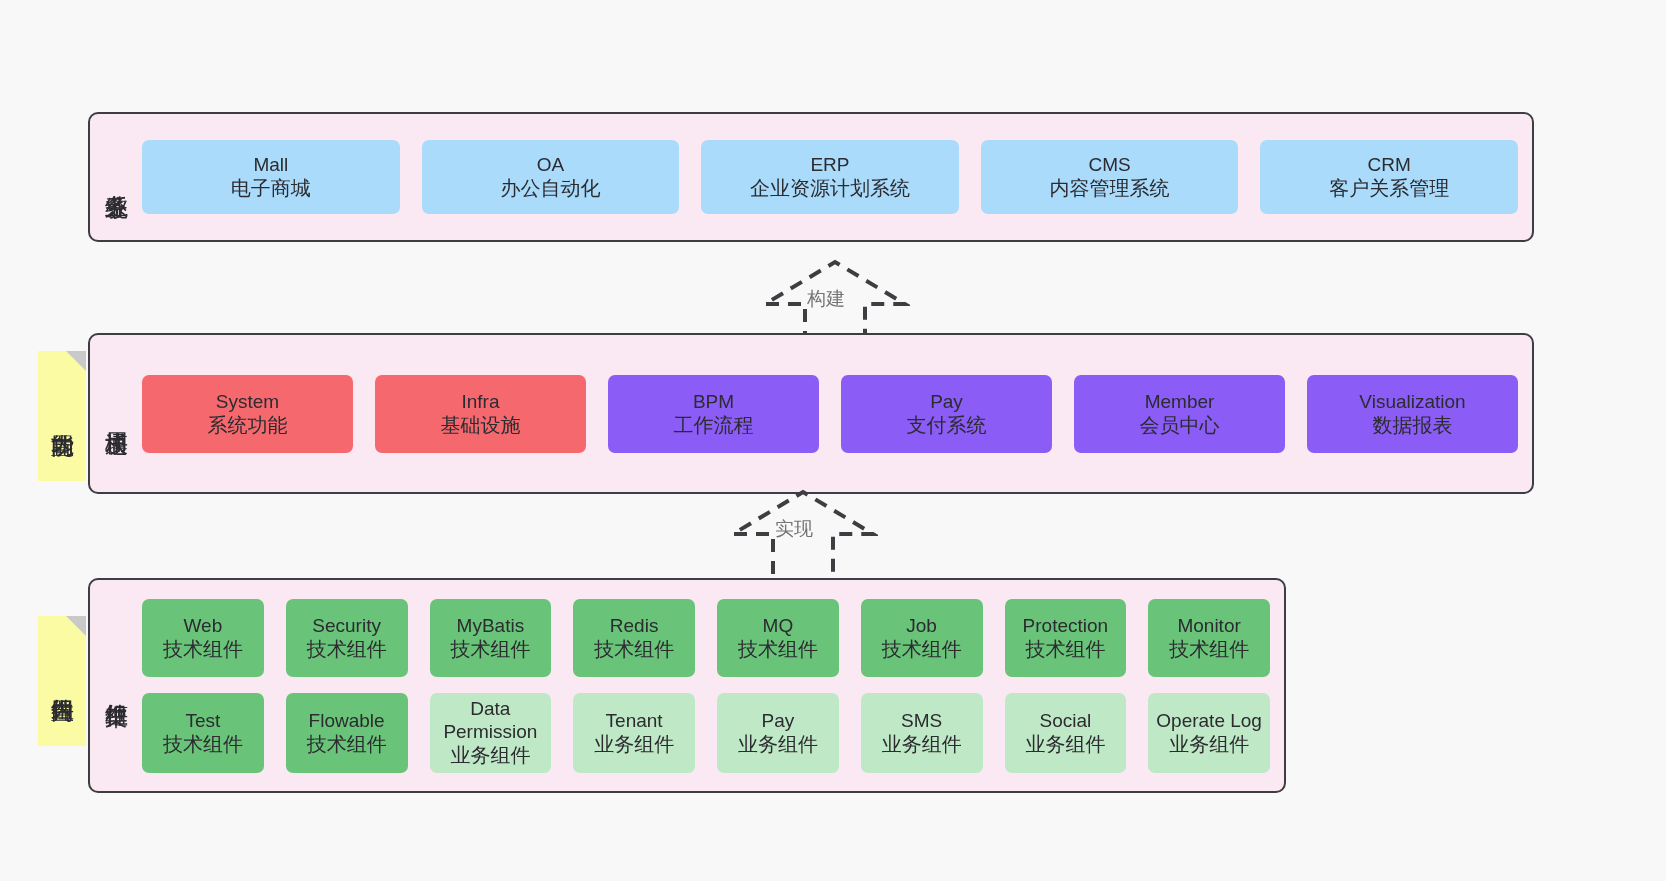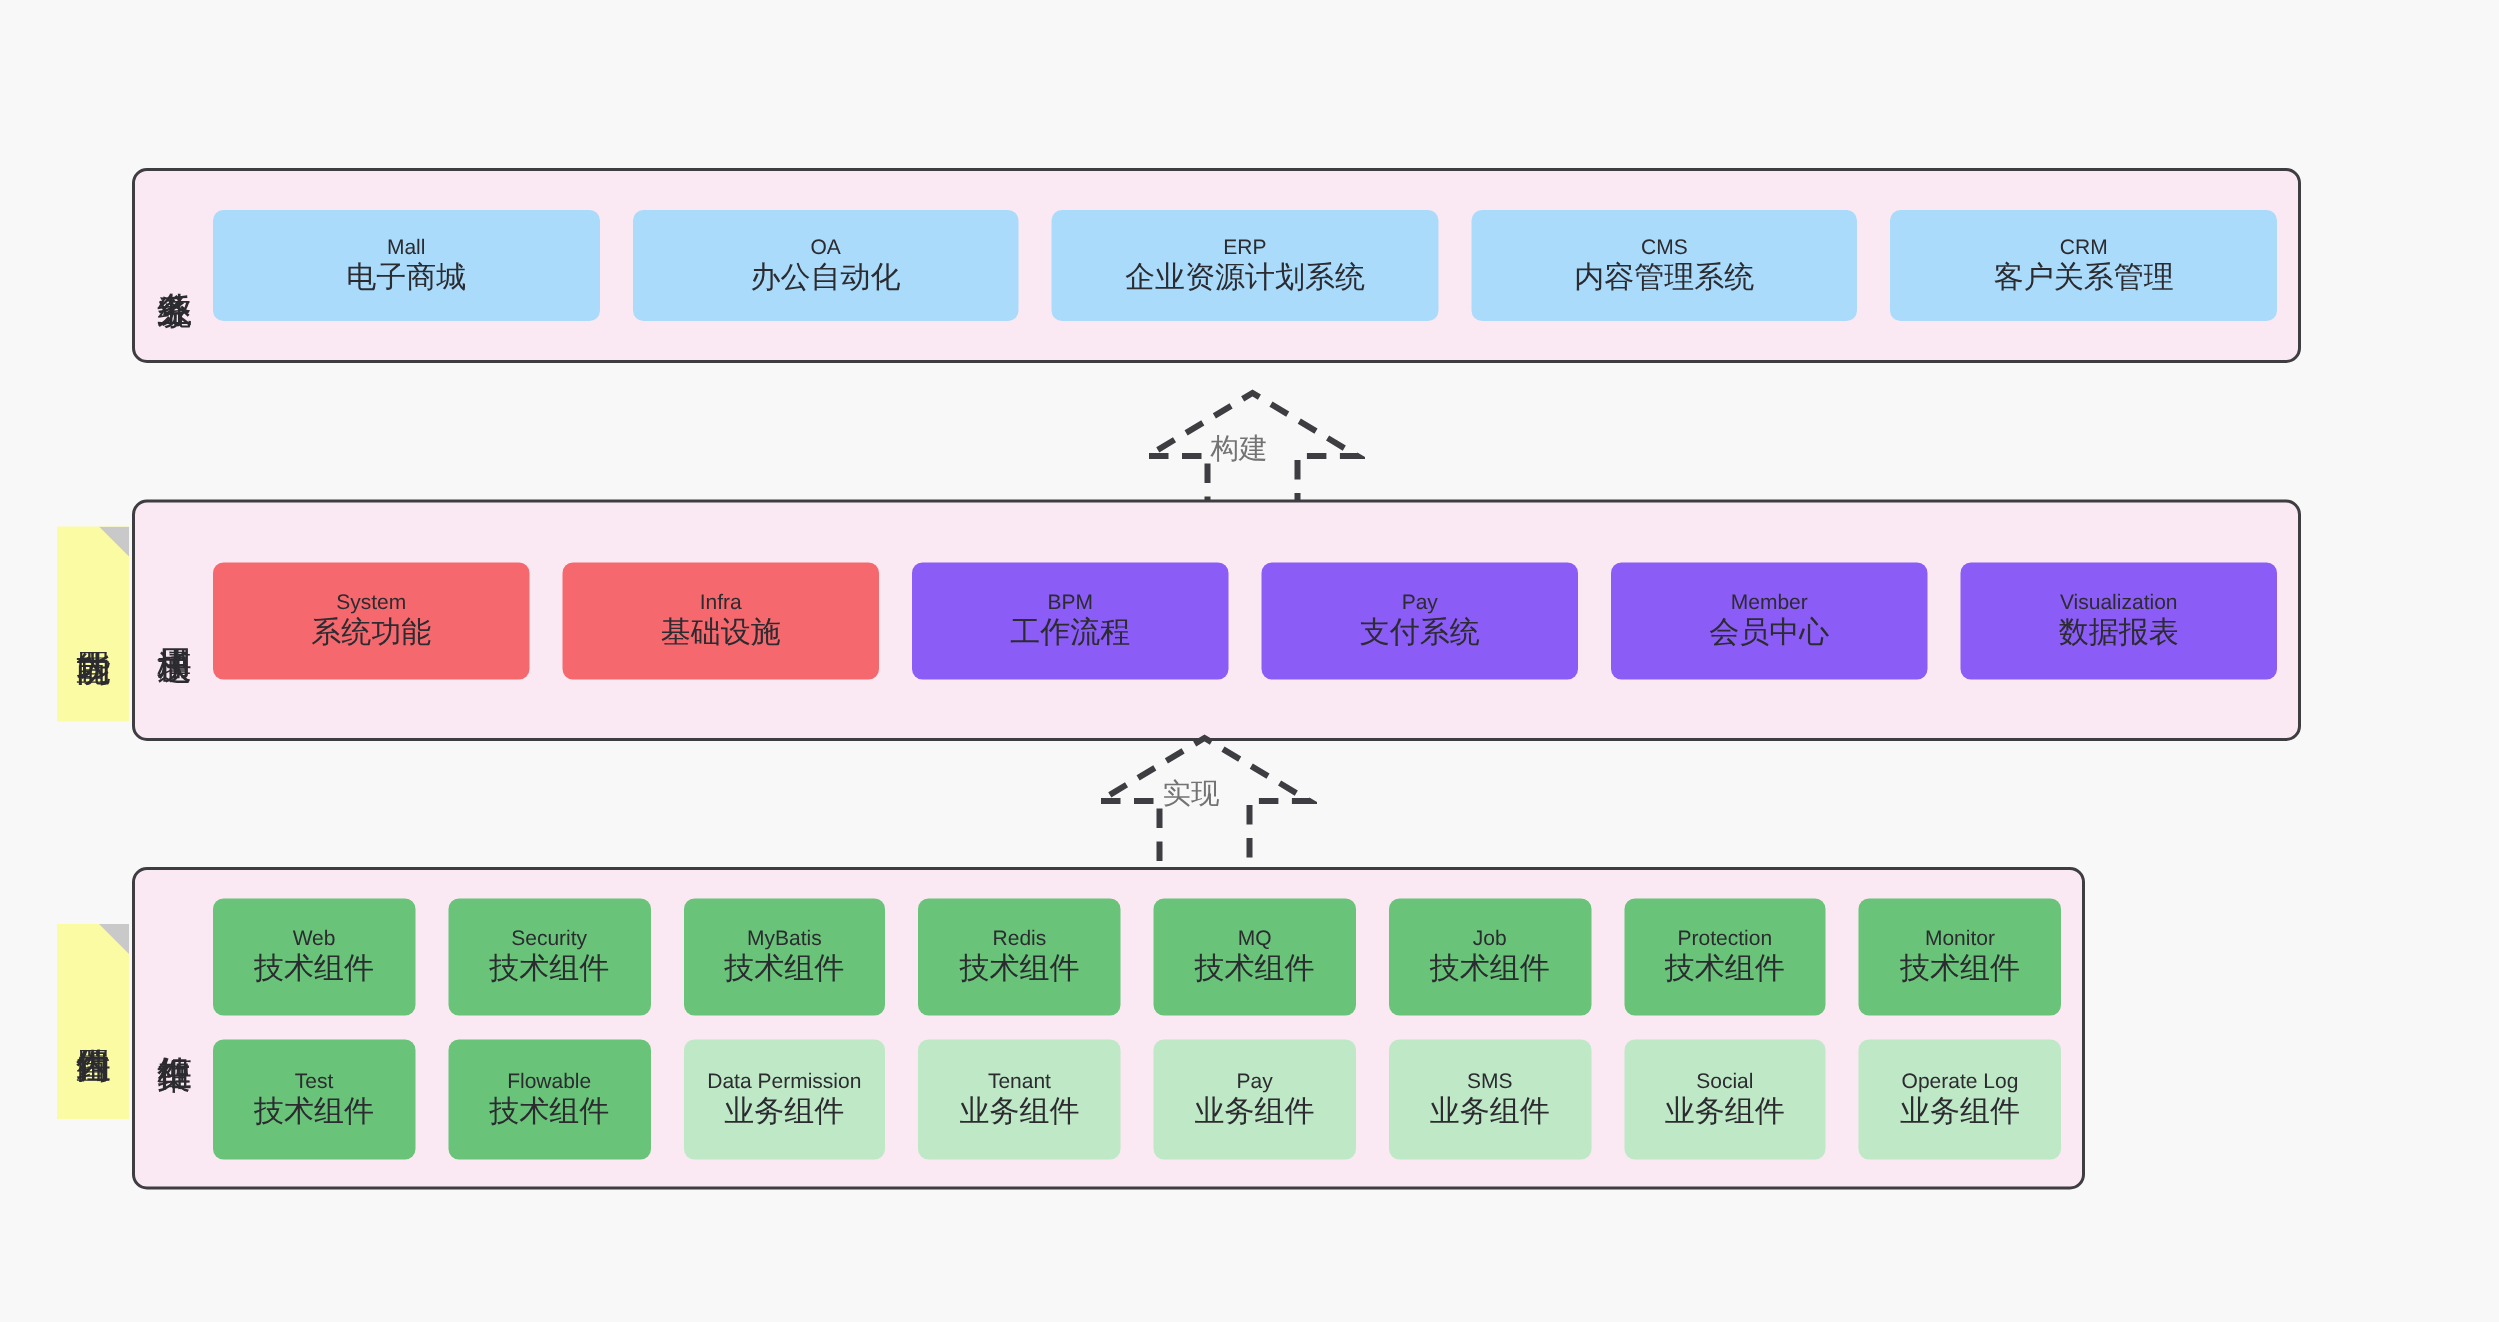--- a/index.html
+++ b/index.html
@@ -60,21 +60,21 @@
     display: flex;
     flex-direction: column;
     align-items: center;
     justify-content: center;
     text-align: center;
     color: #2b2b30;
     line-height: 1.22;
     padding: 6px 4px;
   }
   .cell .t-en {
-    font-size: 14px;
+    font-size: 19px;
     white-space: nowrap;
   }
   .cell .t-cn {
     font-size: 20px;
     white-space: nowrap;
   }
   .cell.wrap .t-en { white-space: normal; }
 
   
   .c-blue       { background: #aadbfb; }
@@ -198,21 +198,21 @@
     <svg width="150" height="88" viewBox="0 0 150 88">
       <path d="M 45 86 L 45 46 L 5 46 L 75 4 L 145 46 L 105 46 L 105 86" fill="none" stroke="#3d3d42" stroke-width="4" stroke-dasharray="13,9" stroke-linecap="butt" stroke-linejoin="miter"></path>
     </svg>
     <div class="arrow-label" style="left:47px; top:28px;">实现</div>
   </div>
 
   <div class="note" id="note-1" style="left:38px; top:616px; width:48px; height:130px;">
     <span>内置组件</span>
   </div>
 
-  <div class="layer" id="layer-2" style="left:88px; top:578px; width:1302px; height:215px;">
+  <div class="layer" id="layer-2" style="left:88px; top:578px; width:1198px; height:215px;">
     <div class="layer-title">框架组件</div>
     <div class="layer-body">
 
       <div class="row" style="height:78px;">
         <div class="cell c-green">
           <span class="t-en">Web</span>
           <span class="t-cn">技术组件</span>
         </div>
         <div class="cell c-green">
           <span class="t-en">Security</span>

